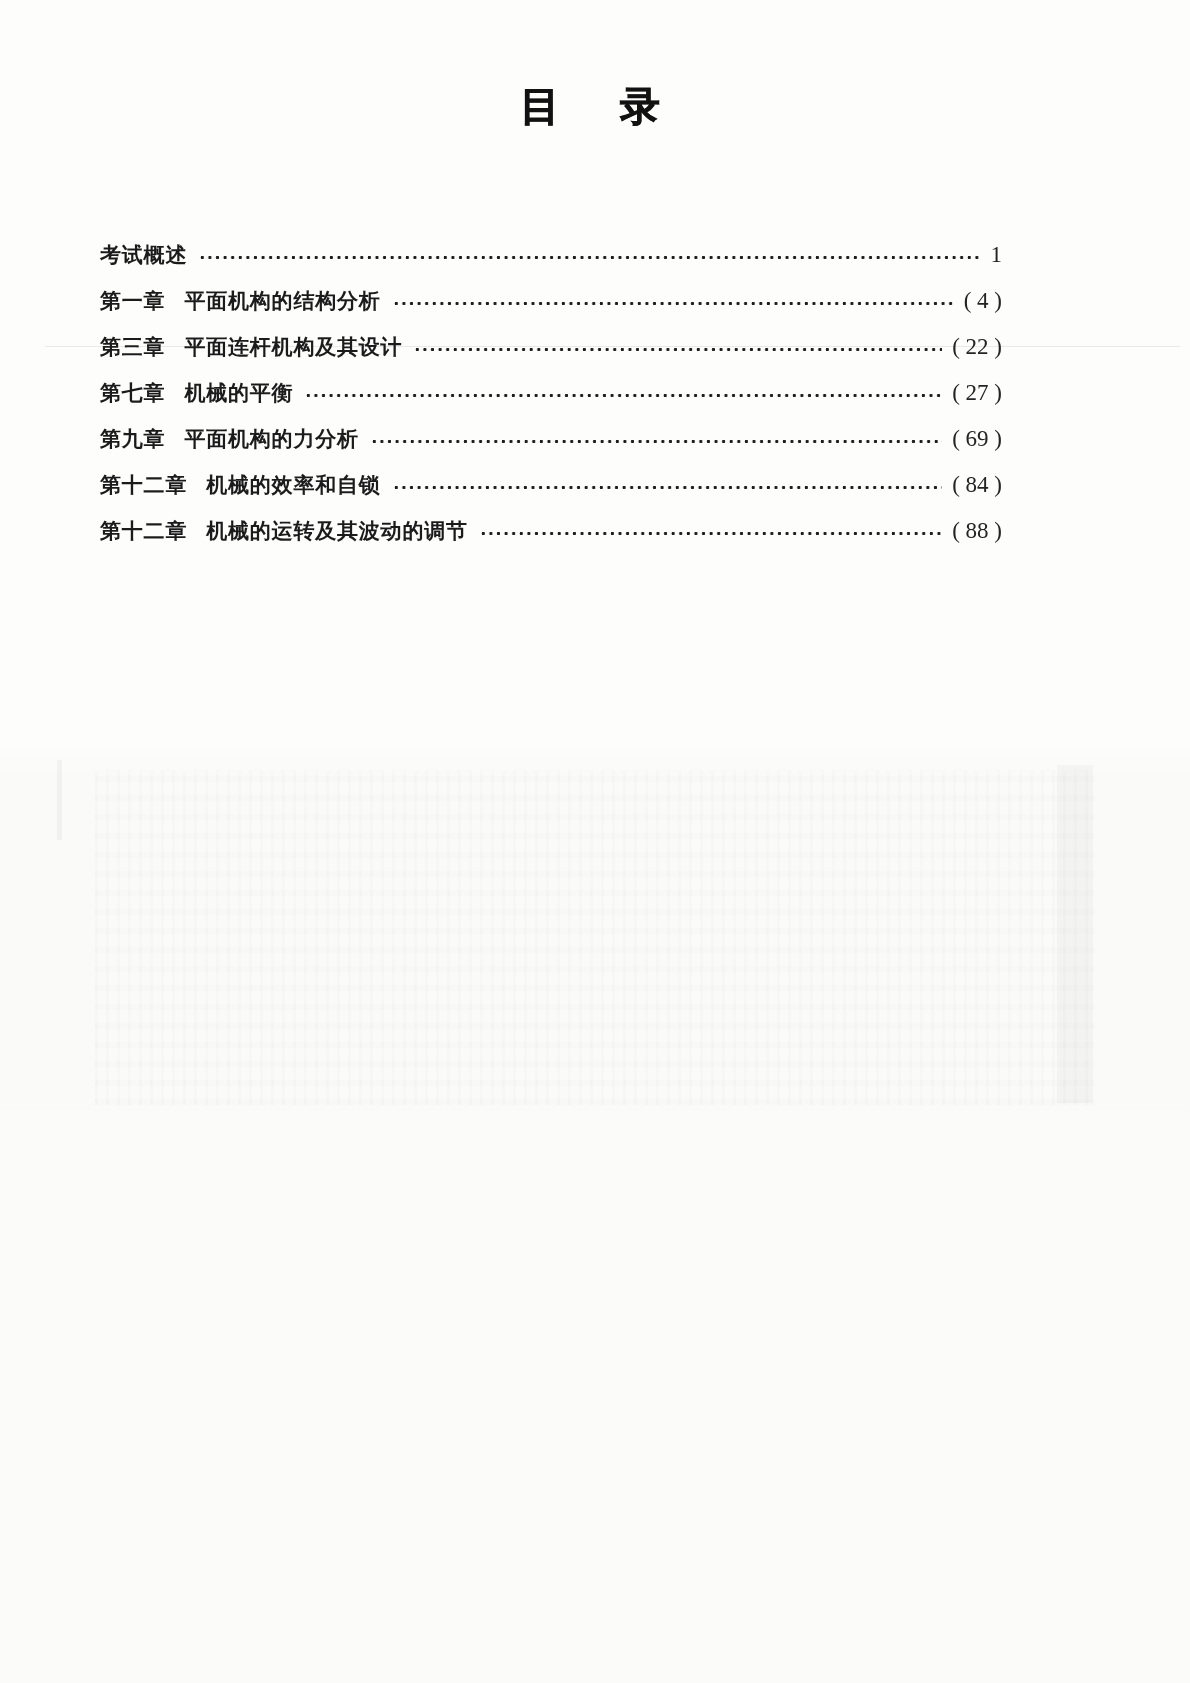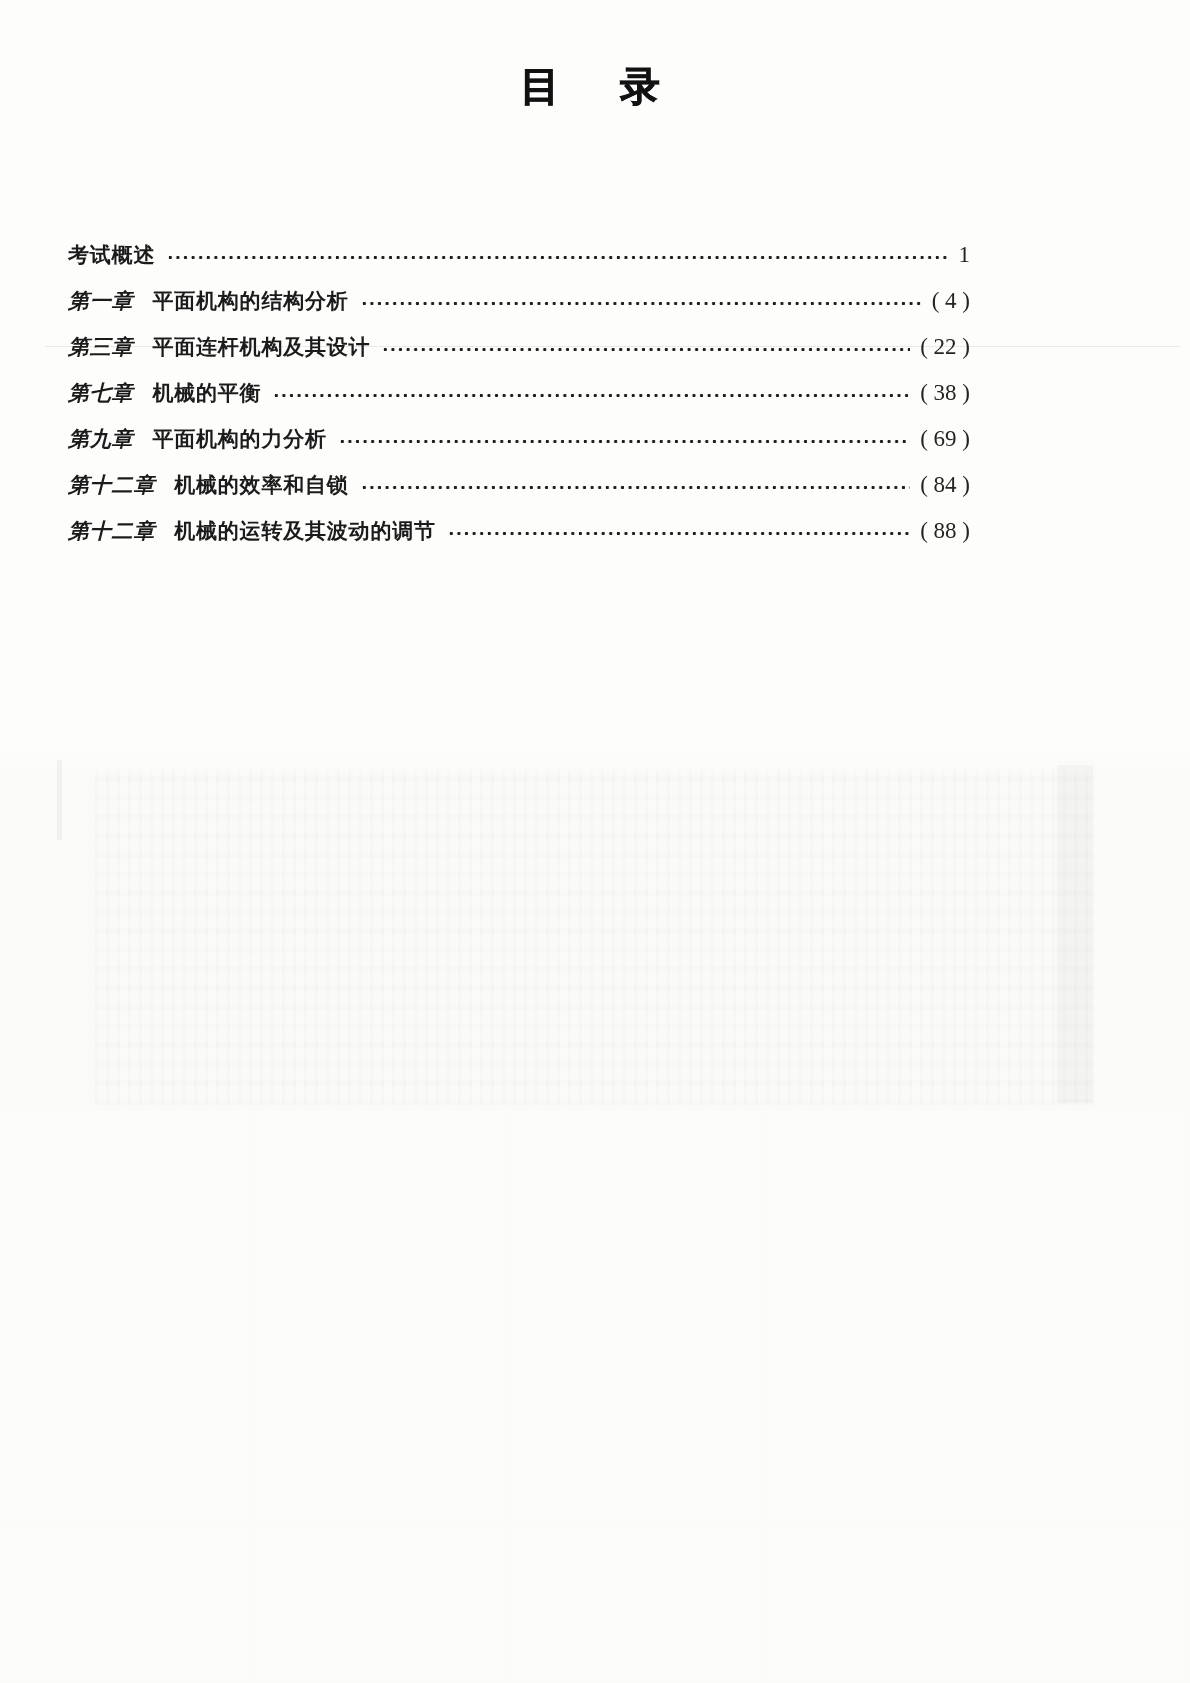--- a/index.html
+++ b/index.html
@@ -12,45 +12,45 @@
   }
   .page {
     position: relative;
     width: 1190px;
     height: 1683px;
     background:
       linear-gradient(180deg, rgba(0,0,0,0.000) 0 44%, rgba(0,0,0,0.012) 46% 66%, rgba(0,0,0,0.008) 66% 100%),
       #fdfdfc;
   }
   .title {
-    padding-top: 62px;
+    padding-top: 82px;
     height: 194px;
     text-align: center;
     font-size: 40px;
     line-height: 48px;
     font-weight: 900;
     letter-spacing: 10px;
     color: #121212;
     -webkit-text-stroke: 0.6px #121212;
   }
   .toc {
     margin-top: 38px;
-    margin-left: 68px;
+    margin-left: 100px;
     width: 902px;
   }
   .toc-row {
     display: flex;
     align-items: center;
     height: 46px;
     color: #1b1b1b;
     font-size: 21px;
     font-weight: 600;
     letter-spacing: 0.8px;
   }
-  .chap { white-space: pre; font-style: italic; }
+  .chap { white-space: pre; }
   .chap:not(:empty) { margin-right: 19px; }
   .entry-title { white-space: pre; }
   .dots {
     flex: 1;
     height: 5px;
     margin: 5px 10px 0 13px;
     background-image: radial-gradient(circle at 2.2px 2.5px, #1d1d1d 1.45px, rgba(0,0,0,0) 1.8px);
     background-size: 7.6px 5px;
     background-repeat: repeat-x;
   }
@@ -119,21 +119,21 @@
       <span class="pageno">( 22 )</span>
     </div>
 
 
 
 
     <div class="toc-row">
       <span class="chap">第七章</span>
       <span class="entry-title">机械的平衡</span>
       <span class="dots"></span>
-      <span class="pageno">( 38 )</span>
+      <span class="pageno">( 27 )</span>
     </div>
 
     <div class="toc-row">
       <span class="chap">第九章</span>
       <span class="entry-title">平面机构的力分析</span>
       <span class="dots"></span>
       <span class="pageno">( 69 )</span>
     </div>
 
 

